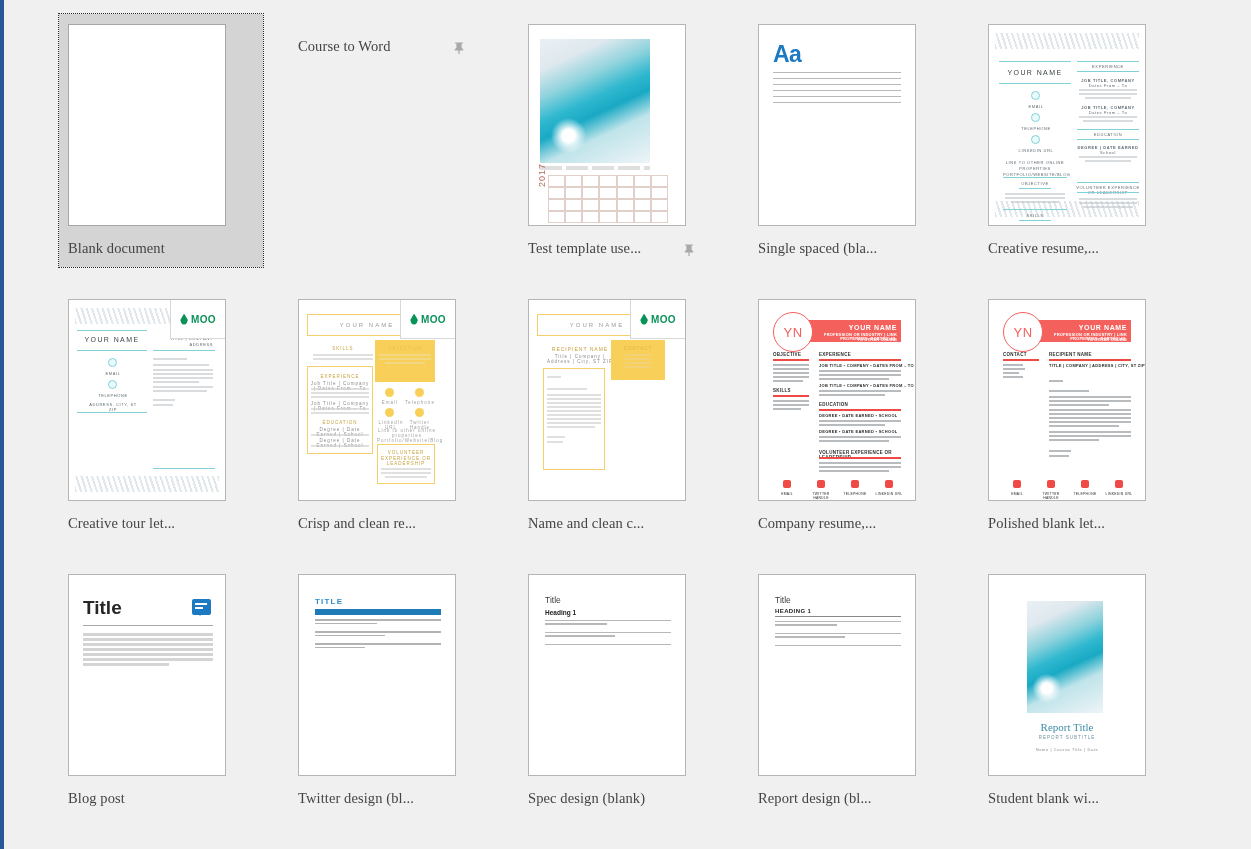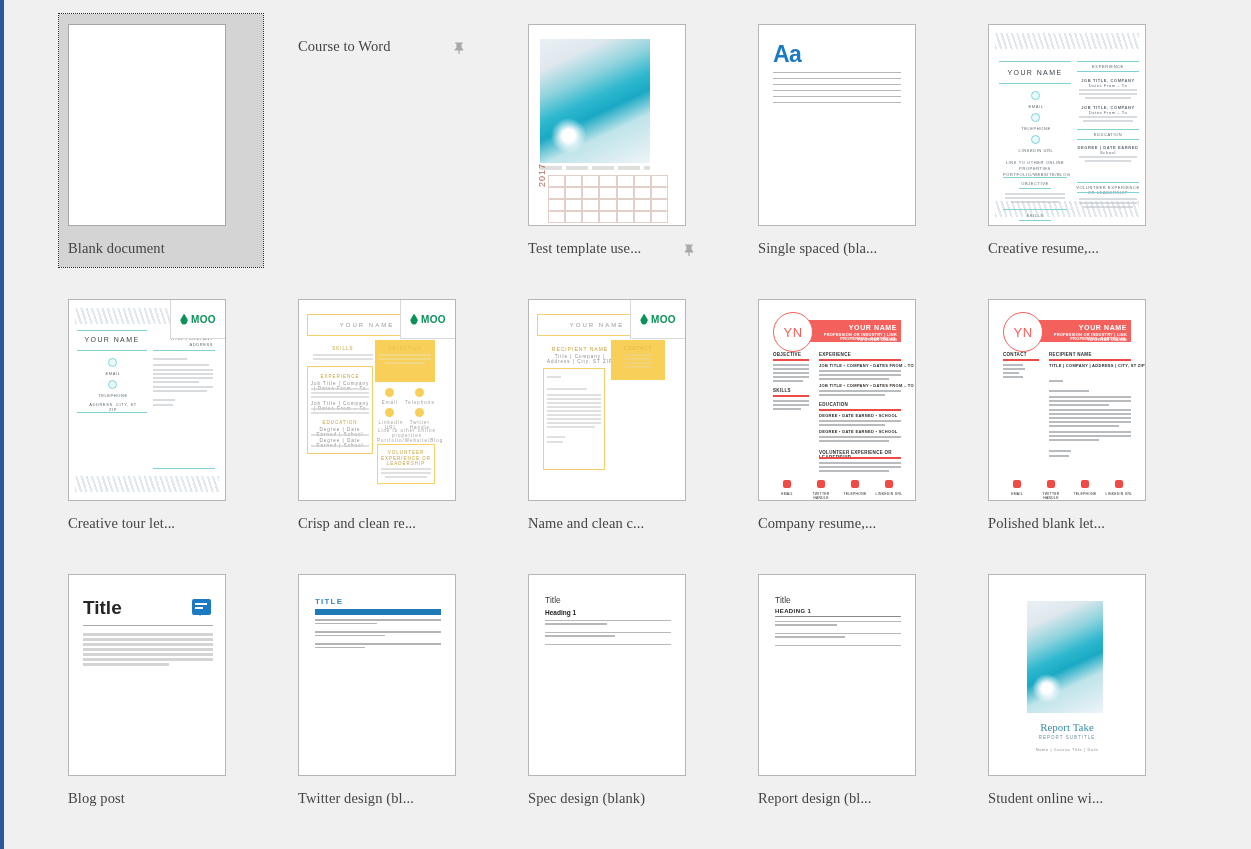--- a/index.html
+++ b/index.html
@@ -662,24 +662,24 @@
         <div class="caption-row">
           <span class="caption">Report design (bl...</span>
         </div>
       </div>
     </div>
 
     <div class="cell">
       <div class="tile">
         <div class="thumb">
           <div class="sr-photo glacier"></div>
-          <div class="sr-title">Report Take</div>
+          <div class="sr-title">Report Title</div>
           <div class="sr-sub">REPORT SUBTITLE</div>
           <div class="sr-meta">Name | Course Title | Date</div>
         </div>
         <div class="caption-row">
-          <span class="caption">Student online wi...</span>
+          <span class="caption">Student blank wi...</span>
         </div>
       </div>
     </div>
 
   </div>
 </div>
 
 </body></html>

